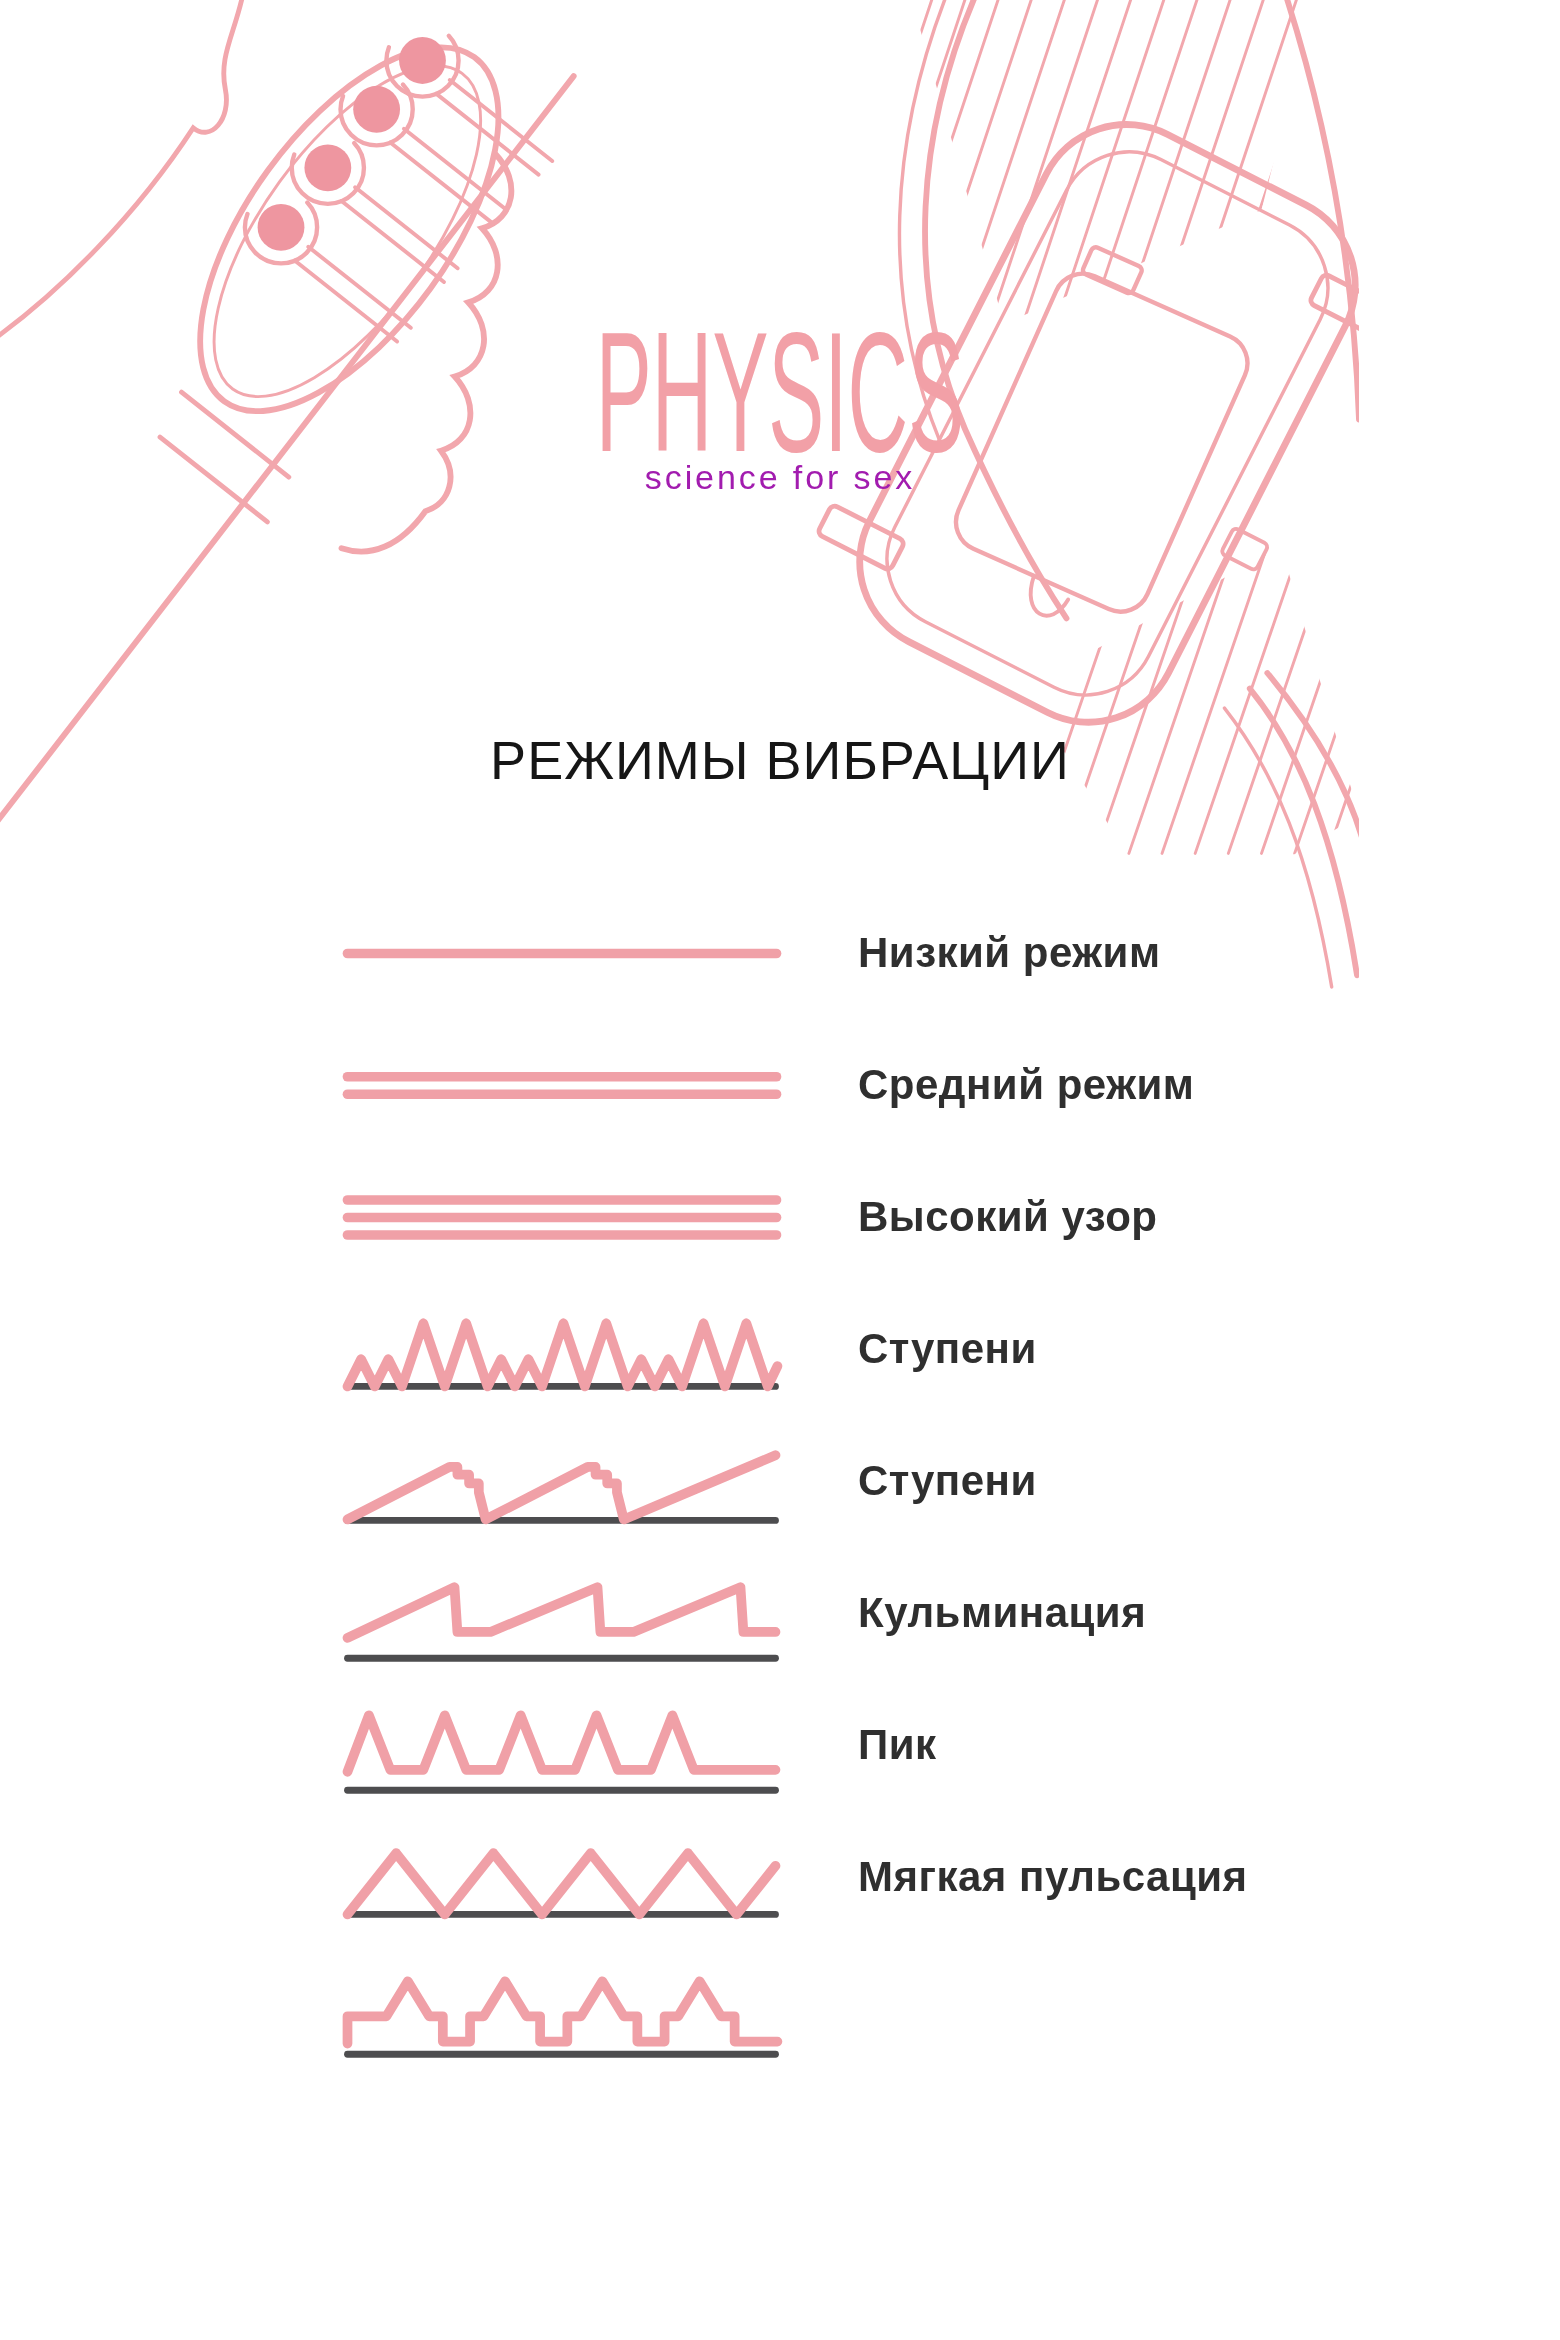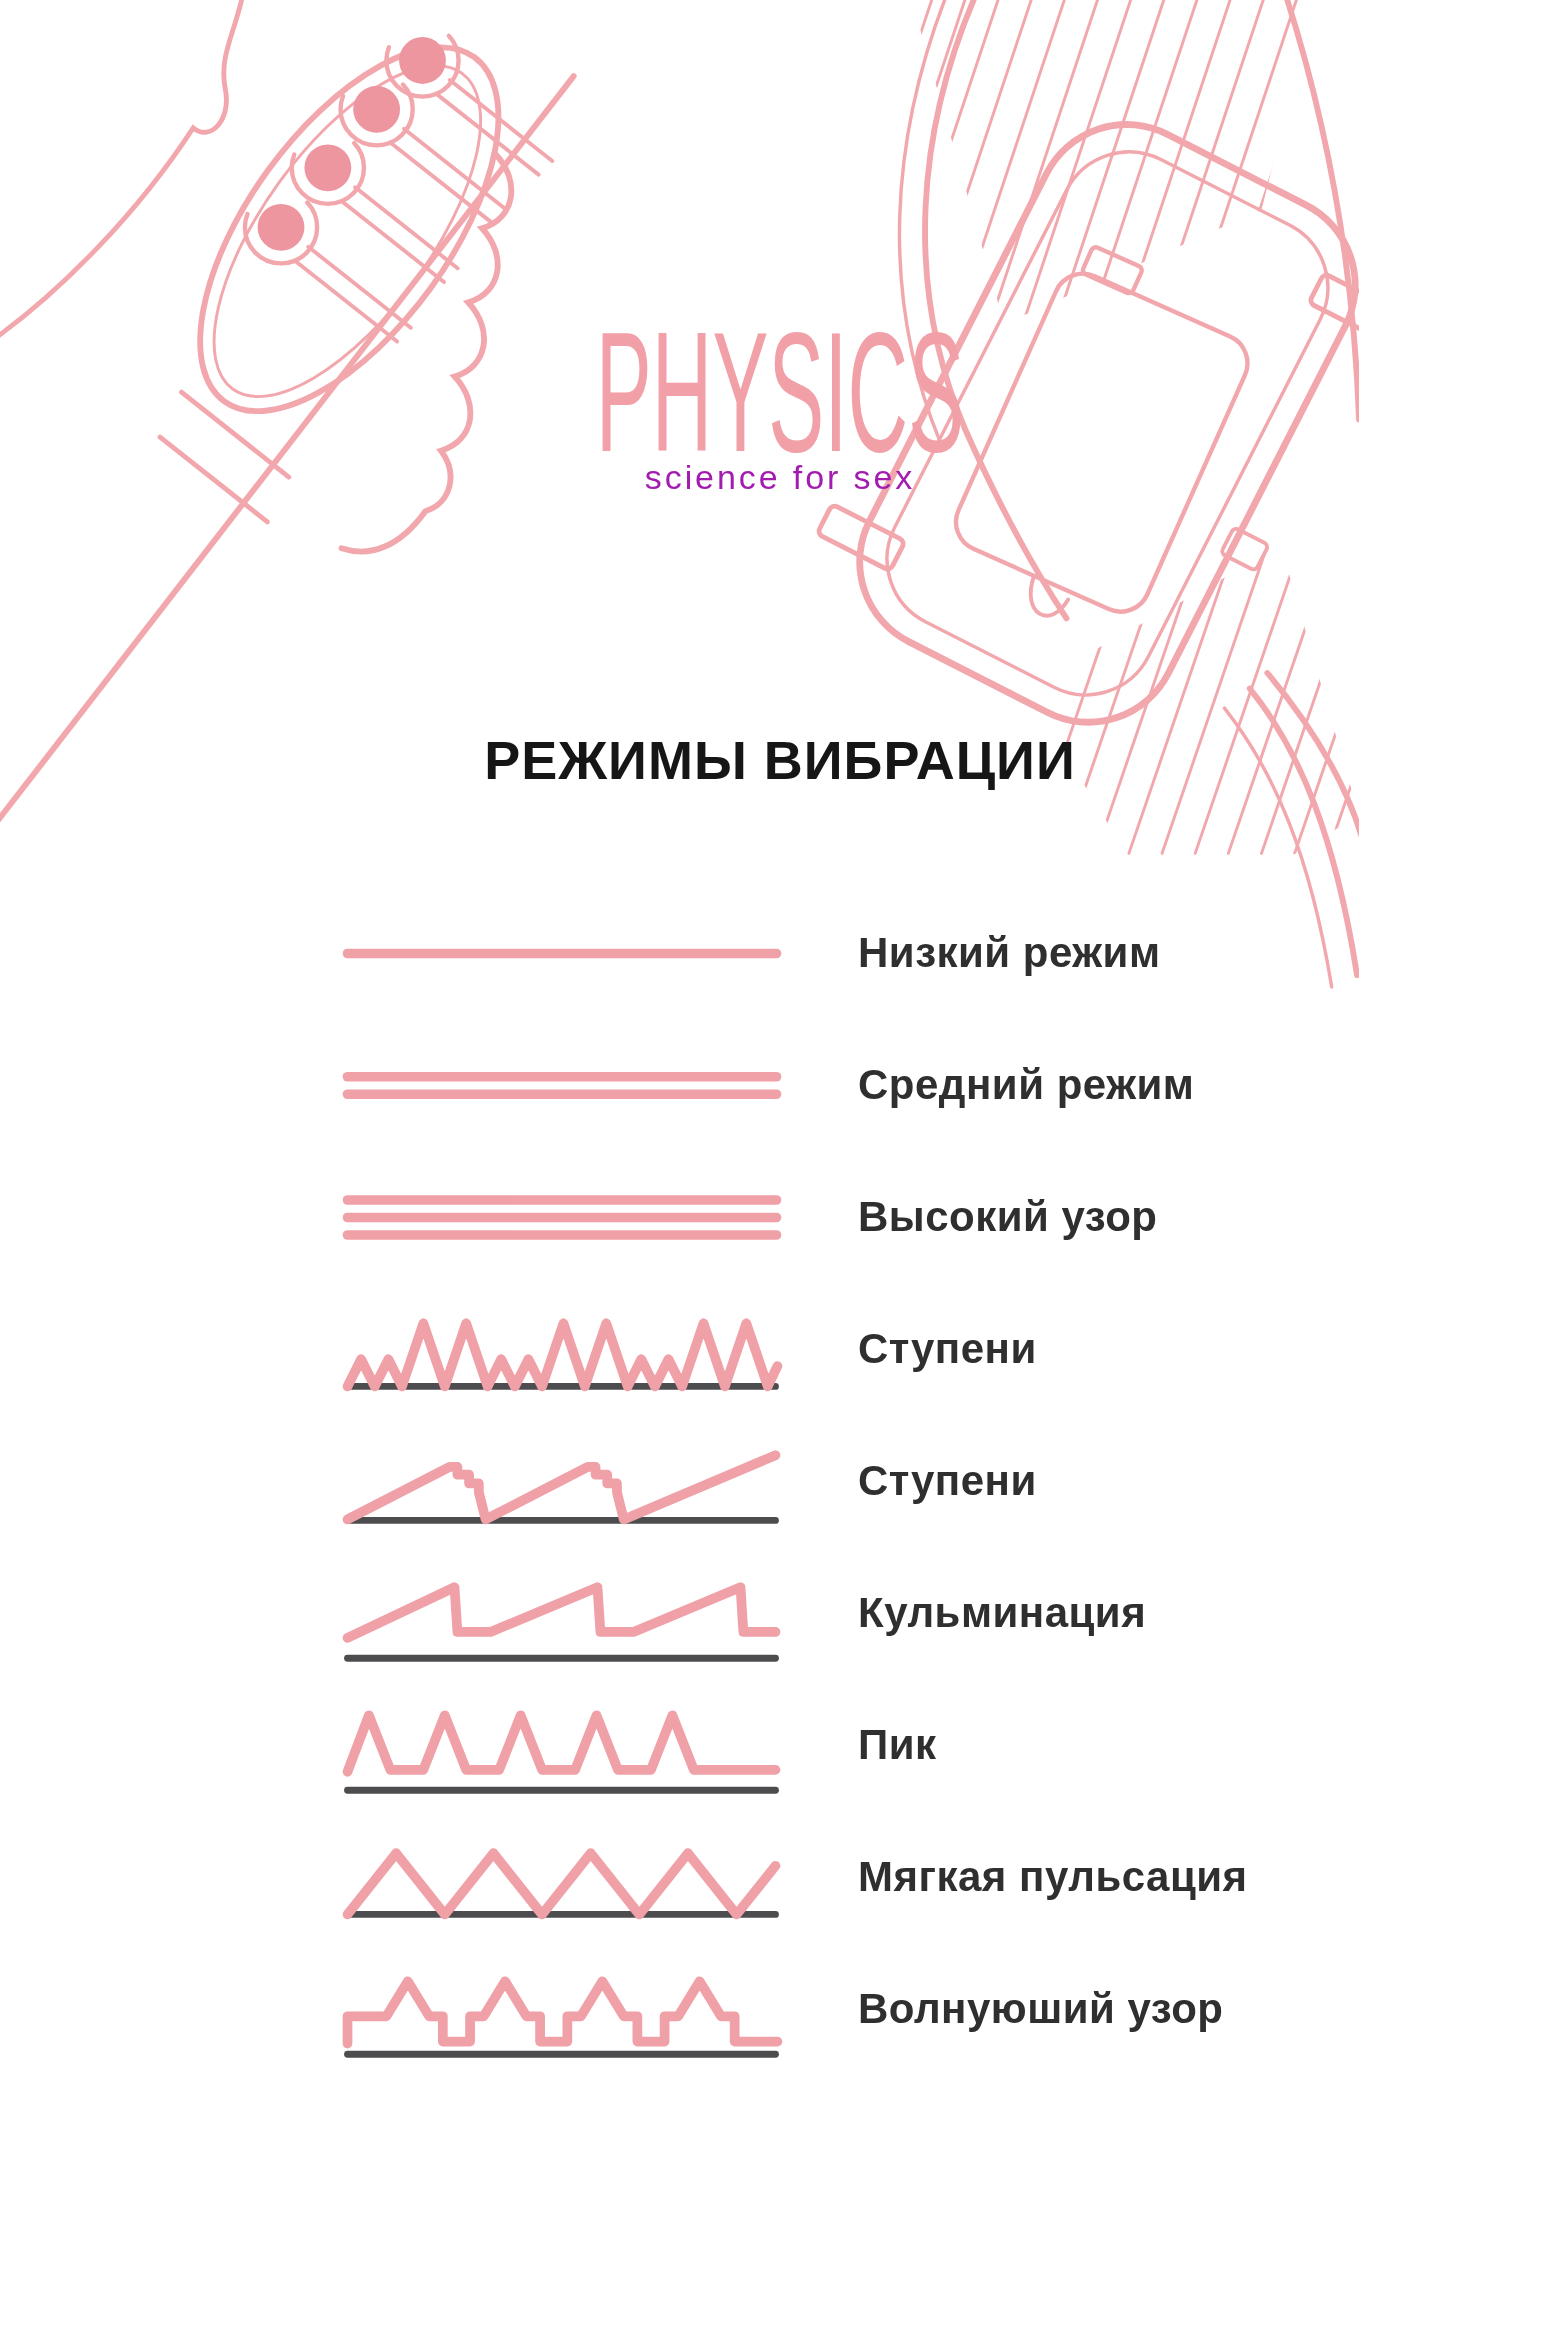--- a/index.html
+++ b/index.html
@@ -8,21 +8,21 @@
   svg{display:block;}
   .deco{position:absolute;pointer-events:none;}
   .deco-left{left:0;top:0;}
   .deco-right{right:0;top:0;}
 
   .logo-block{position:absolute;left:0;top:283px;width:1560px;text-align:center;}
   .logo-svg{margin:0 auto;}
   .logo-tagline{margin-top:1px;font-size:34px;letter-spacing:2.9px;color:#a21caf;font-weight:400;}
 
   .heading{position:absolute;left:0;top:729px;width:1560px;text-align:center;
-           font-size:54px;font-weight:700;color:#161616;letter-spacing:1px;}
+           font-size:54px;font-weight:400;color:#161616;letter-spacing:1px;}
 
   .modes{position:absolute;left:339px;top:887px;width:1170px;}
   .mode-row{height:132px;display:flex;align-items:center;}
   .waveform{flex:0 0 445px;}
   .mode-label{margin-left:74px;font-size:42px;font-weight:700;color:#2f2f2f;
               letter-spacing:0.5px;white-space:nowrap;}
 </style>
 </head>
 <body>
 
@@ -173,18 +173,17 @@
           <path d="M8,93 L58,30 108,93 158,30 208,93 258,30 308,93 358,30 408,93 448,43" fill="none" stroke="#F0A0A7" stroke-width="10" stroke-linecap="round" stroke-linejoin="round"></path>
         </svg>
       <div class="mode-label">Мягкая пульсация</div>
     </div>
 
     <div class="mode-row">
       <svg class="waveform" width="445" height="107" viewBox="0 0 456 110">
           <line x1="8" x2="448" y1="101" y2="101" stroke="#4D4D4F" stroke-width="7" stroke-linecap="round"></line>
           <path d="M8,90 V62 H48 L70,26 92,62 H106 V88 H134 V62 H148 L170,26 192,62 H206 V88 H234 V62 H248 L270,26 292,62 H306 V88 H334 V62 H348 L370,26 392,62 H406 V88 H450" fill="none" stroke="#F0A0A7" stroke-width="10" stroke-linecap="round" stroke-linejoin="round"></path>
         </svg>
-      <div class="mode-label">Волнуюший узор</div>
     </div>
   </div>
 
 </div>
 
 
 </body></html>

